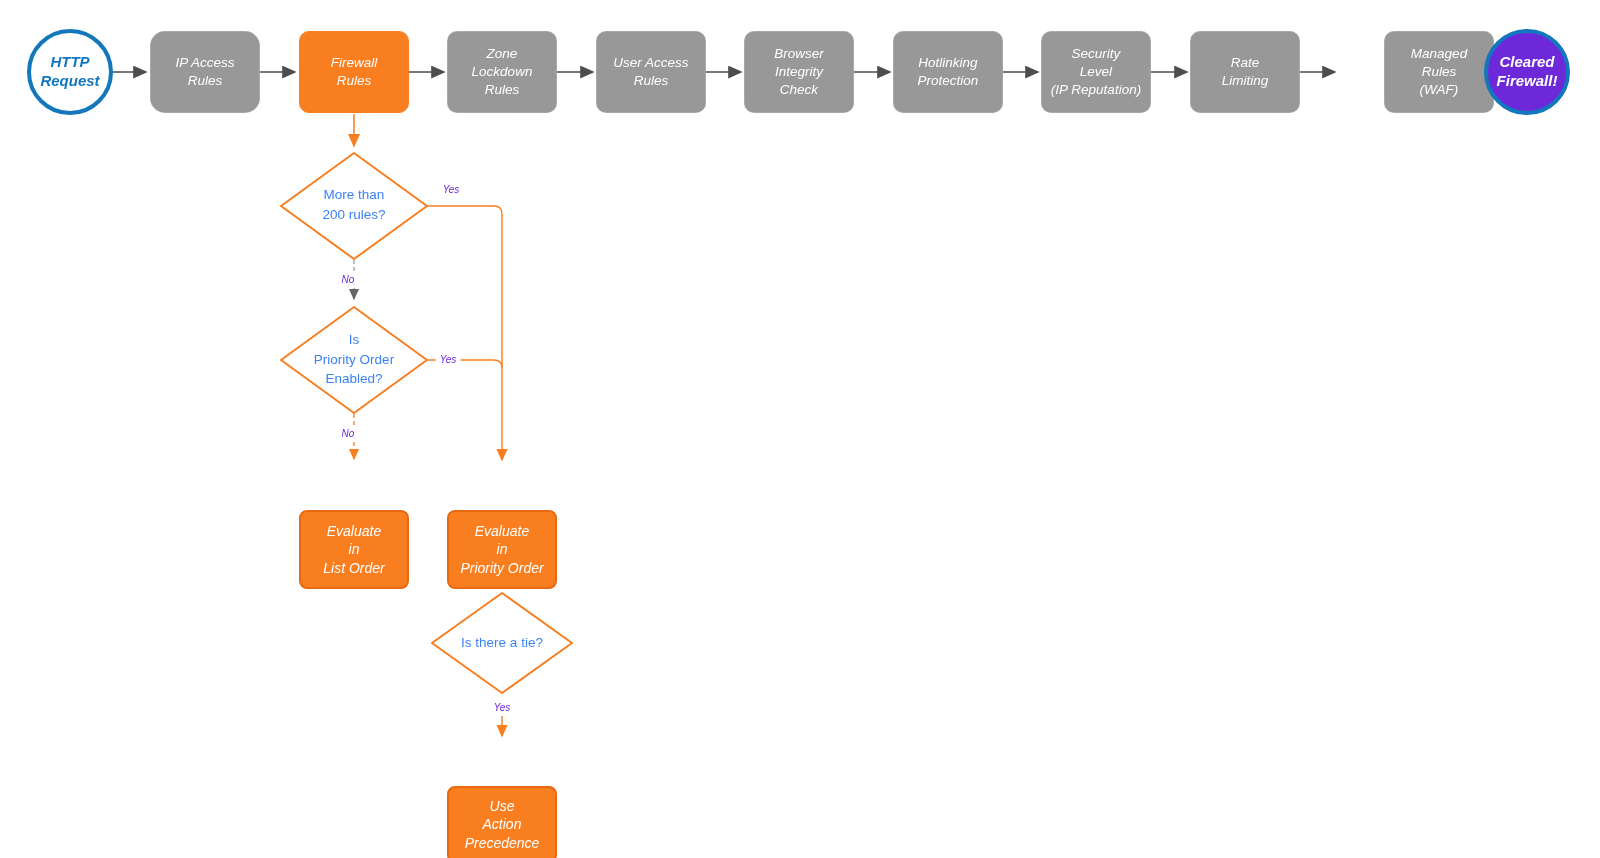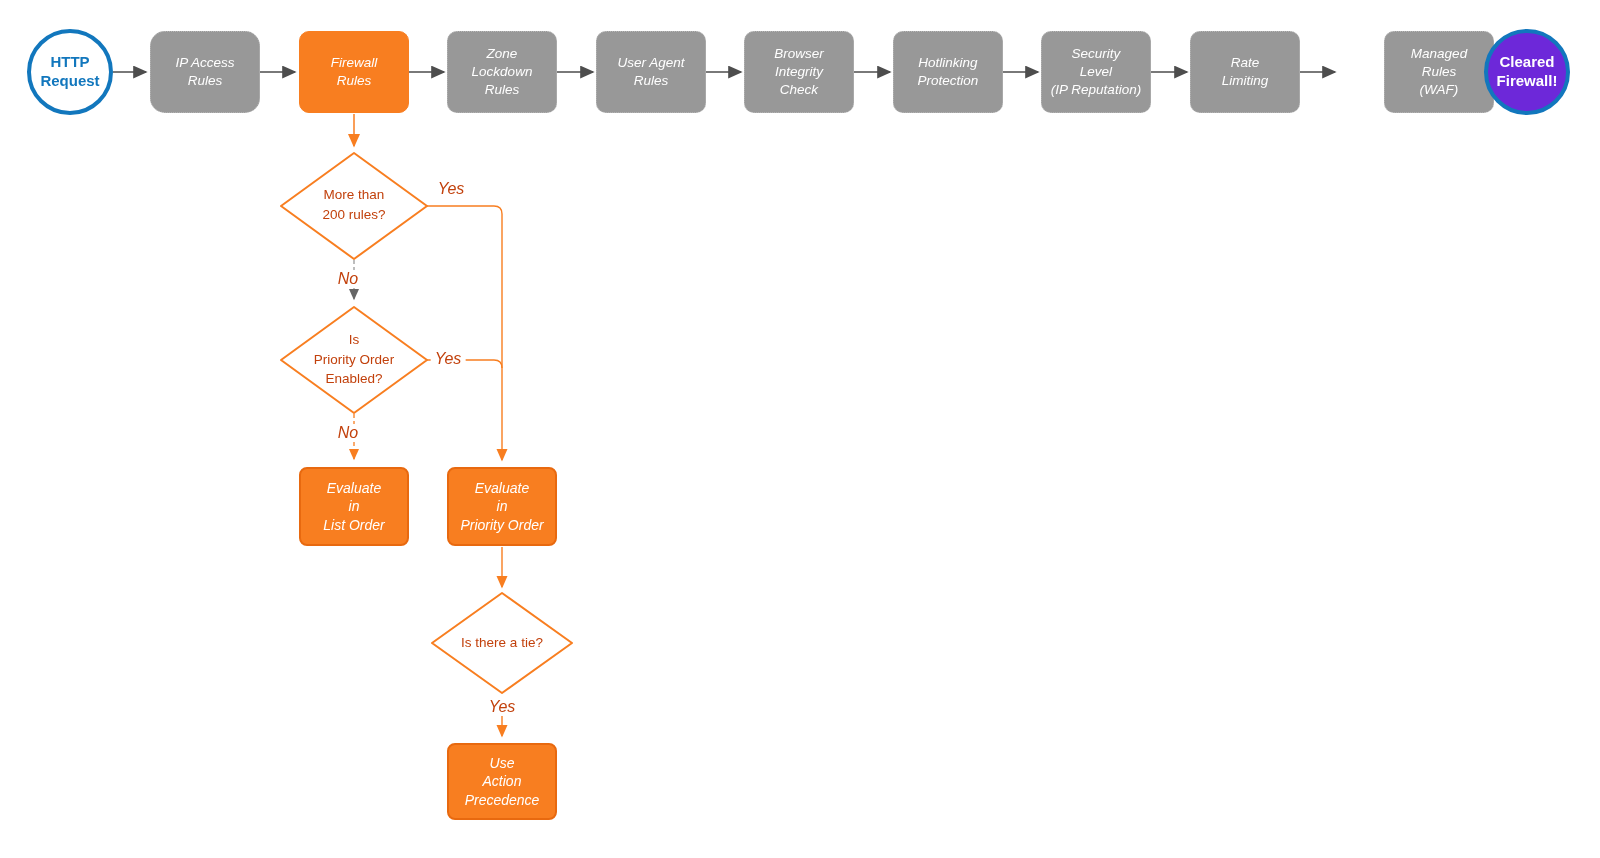--- a/index.html
+++ b/index.html
@@ -3,26 +3,26 @@
 <meta charset="utf-8">
 <style>
   html,body{margin:0;padding:0;background:#ffffff;}
   body{font-family:"Liberation Sans", sans-serif;}
   .canvas{position:relative;width:1600px;height:858px;background:#ffffff;overflow:hidden;}
   .canvas svg.connectors{position:absolute;left:0;top:0;width:1600px;height:858px;}
   .node{position:absolute;display:flex;align-items:center;justify-content:center;text-align:center;box-sizing:border-box;}
   .lbl{white-space:pre-line;}
   .stage{width:110px;height:82px;border-radius:10px;background:#989898;border:1px dotted #b8b8b8;color:#ffffff;font-style:italic;font-size:13.5px;line-height:1.35;}
   .stage.highlight{background:#F87E20;border:1px solid #F87E20;}
-  .action{width:110px;border-radius:8px;background:#F87E20;border:2px solid #E8690F;color:#ffffff;font-style:italic;font-size:14px;line-height:1.32;}
-  .terminal{width:86px;height:86px;border-radius:50%;font-weight:bold;font-size:15px;line-height:1.25;justify-content:center;}
+  .action{width:110px;border-radius:8px;background:#F87E20;border:2px solid #E8690F;color:#ffffff;font-style:italic;font-size:14px;line-height:1.32;margin-top:43px;}
+  .terminal{width:86px;height:86px;border-radius:50%;font-weight:bold;font-style:italic;font-size:15px;line-height:1.25;justify-content:center;}
   .terminal.start{background:#ffffff;border:4px solid #1277BD;color:#1277BD;}
   .terminal.end{background:#6d28d9;border:4px solid #1277BD;color:#ffffff;}
-  .decision-label{color:#c2410c;font-size:13.5px;line-height:1.45;}
-  .branch-label{position:absolute;transform:translate(-50%,-50%);color:#c2410c;font-style:italic;font-size:16px;padding:0 4px;}
+  .decision-label{color:#3b82f6;font-size:13.5px;line-height:1.45;}
+  .branch-label{position:absolute;transform:translate(-50%,-50%);color:#6d28d9;font-style:italic;font-size:10px;padding:0 4px;}
   .branch-label.on-line{background:#ffffff;}
   .ctr{transform:translate(-50%,-50%);}
 </style>
 </head>
 <body>
 
 <div class="canvas">
 
   <svg class="connectors" viewBox="0 0 1600 858">
     <defs>
@@ -73,21 +73,21 @@
   <div class="node stage highlight" style="left:299px;top:31px;align-items:center;">
     <span class="lbl">Firewall
 Rules</span>
   </div>
   <div class="node stage" style="left:447px;top:31px;">
     <span class="lbl">Zone
 Lockdown
 Rules</span>
   </div>
   <div class="node stage" style="left:596px;top:31px;">
-    <span class="lbl">User Agent
+    <span class="lbl">User Access
 Rules</span>
   </div>
   <div class="node stage" style="left:744px;top:31px;font-style:italic;">
     <span class="lbl">Browser
 Integrity
 Check</span>
   </div>
   <div class="node stage" style="left:893px;top:31px;">
     <span class="lbl">Hotlinking
 Protection</span>

